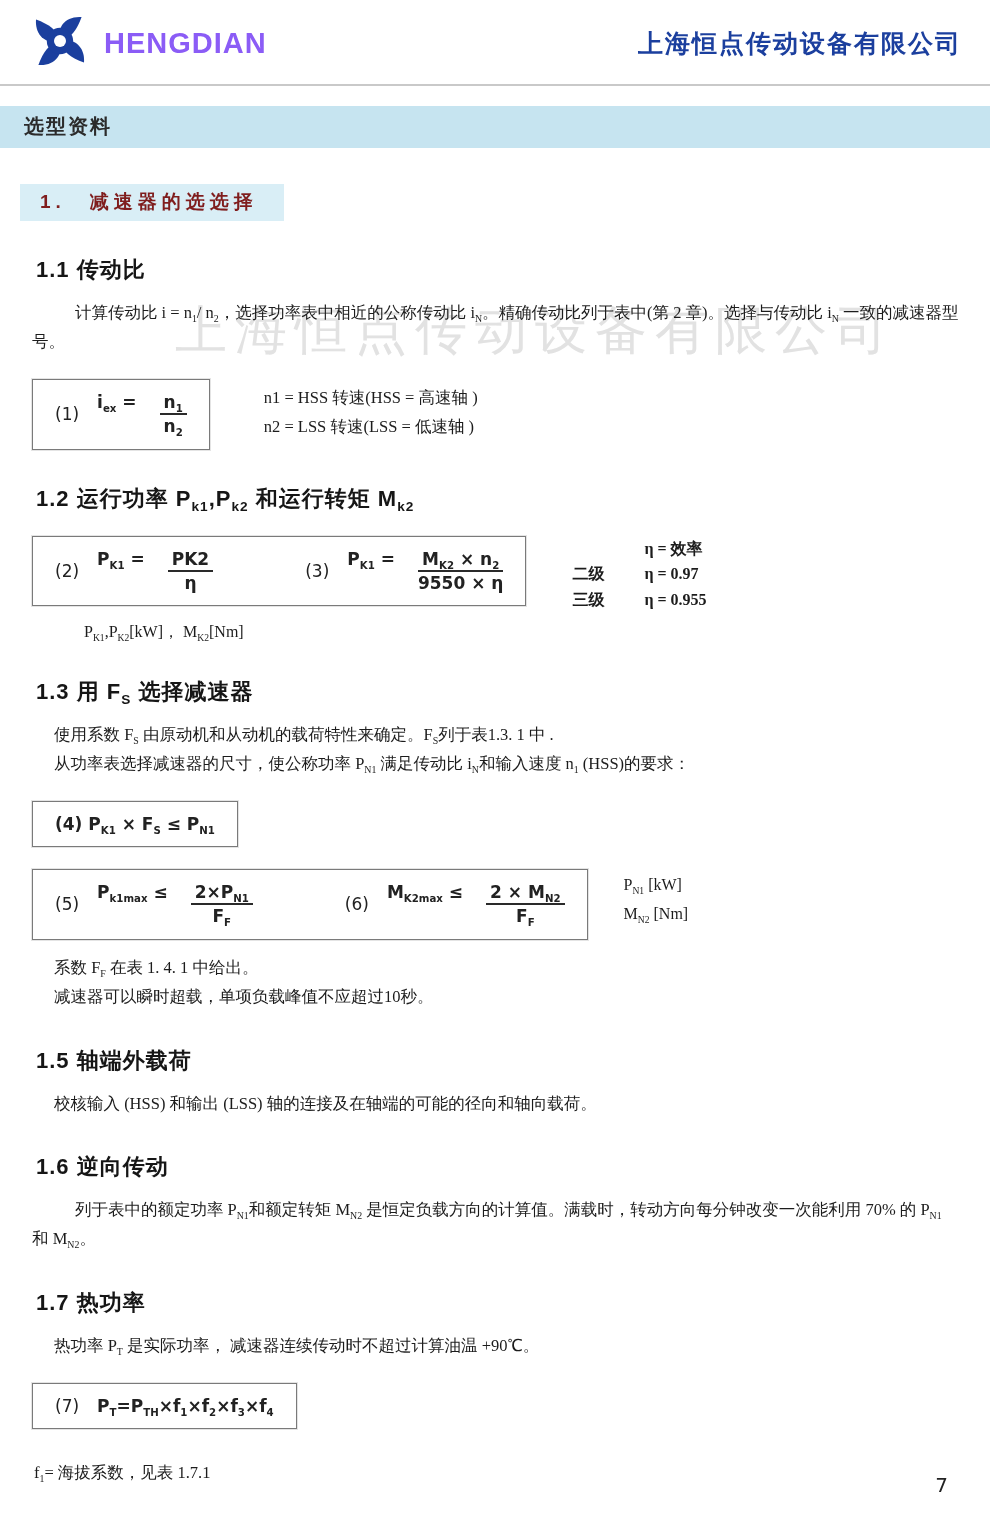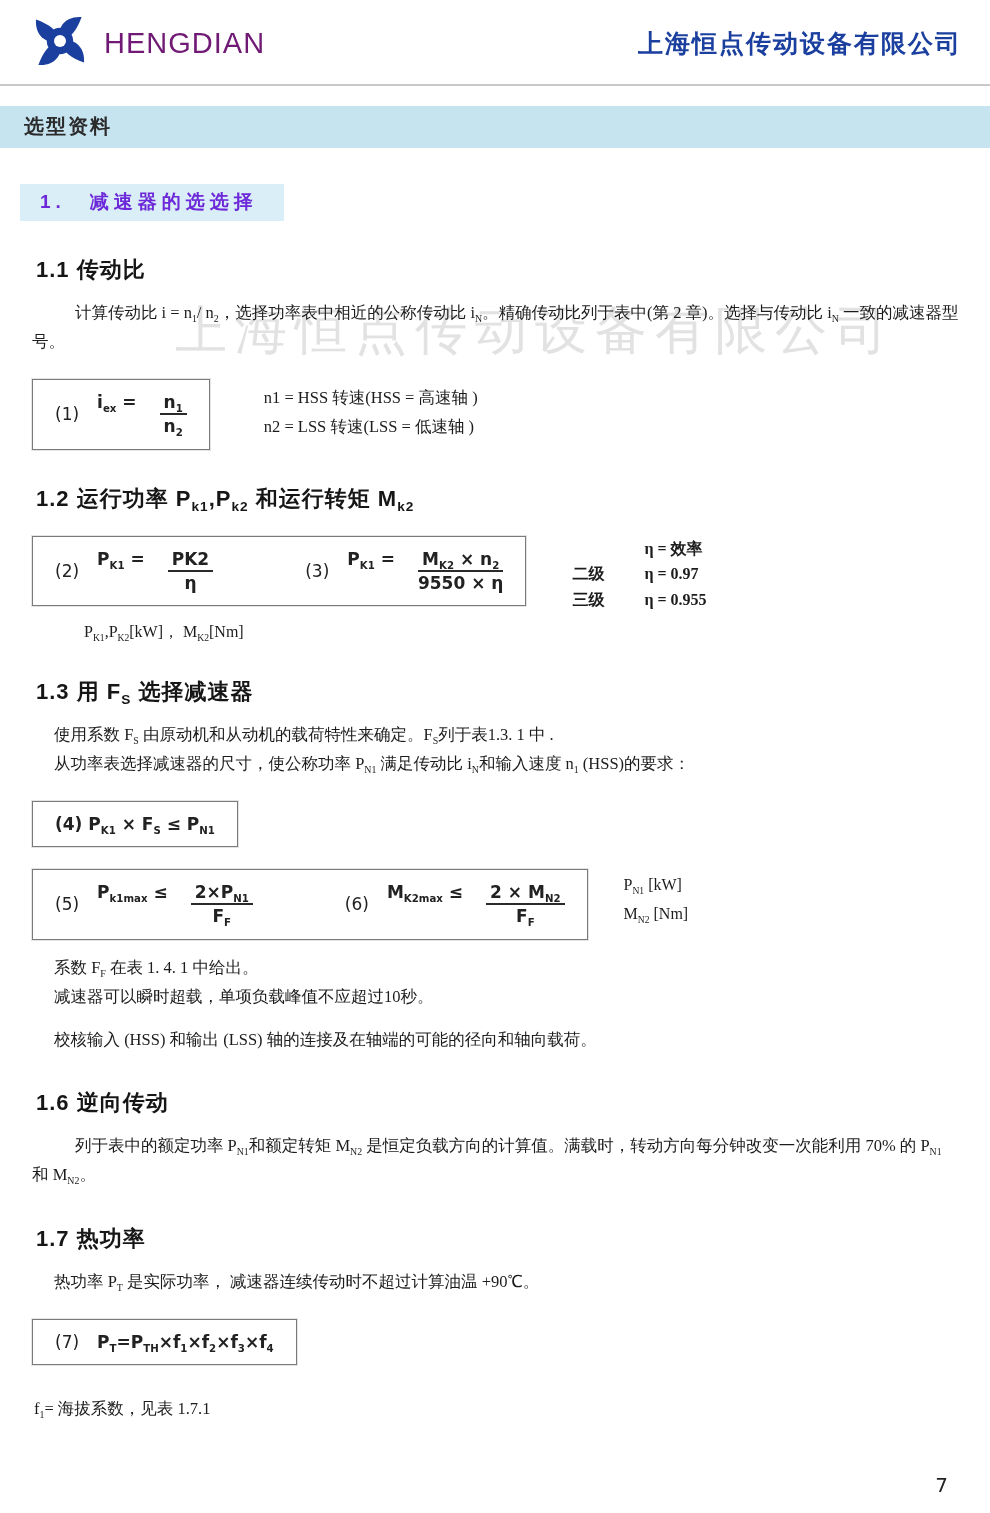--- a/index.html
+++ b/index.html
@@ -15,21 +15,21 @@
   .header{
     position:relative;z-index:2;
     display:flex;justify-content:space-between;align-items:center;
     padding:12px 28px 10px 30px;
     border-bottom:2px solid #c9c9c9;
     height:62px;
   }
   .brand{display:flex;align-items:center;gap:14px;}
   .brand-name{
     font-family:"Liberation Sans", sans-serif;
-    font-size:29px;letter-spacing:1px;color:#701a75;font-weight:400;
+    font-size:29px;letter-spacing:1px;color:#8b5cf6;font-weight:700;
   }
   .company{
     font-family:"Liberation Sans", sans-serif;
     font-size:25px;font-weight:bold;color:#1b3f9e;letter-spacing:2px;
   }
   
   .banner{
     position:relative;z-index:2;
     margin-top:20px;
     background:#c6e4f0;
@@ -48,21 +48,21 @@
     color:#cfcfcf;opacity:.6;
   }
   
   .content{position:relative;z-index:2;padding:0 30px 0 32px;}
   .chapter{
     display:inline-block;
     margin:36px 0 0 -12px;
     background:#d9eef6;
     padding:5px 26px 6px 20px;
     font-family:"Liberation Sans", sans-serif;
-    font-size:19px;font-weight:bold;letter-spacing:5px;color:#6d28d9;
+    font-size:19px;font-weight:bold;letter-spacing:5px;color:#7f1d1d;
   }
   h2.sec{
     font-family:"Liberation Sans", sans-serif;
     font-size:22px;font-weight:bold;color:#161616;
     margin:34px 0 0 4px;letter-spacing:1px;
   }
   h2.sec sub{font-size:.62em;}
   .para{
     font-size:16.5px;line-height:1.75;color:#1c1c1c;
     margin:14px 0 0 0;max-width:930px;
@@ -234,20 +234,21 @@
         <div>P<sub>N1</sub>   [kW]</div>
         <div>M<sub>N2</sub>   [Nm]</div>
       </div>
     </div>
     <div class="lines">
       <div>系数 F<sub>F</sub> 在表 1.  4.  1 中给出。</div>
       <div>减速器可以瞬时超载，单项负载峰值不应超过10秒。</div>
     </div>
 
     
+    <h2 class="sec">1.5  轴端外载荷</h2>
     <p class="para" style="margin-left:22px">校核输入 (HSS) 和输出 (LSS) 轴的连接及在轴端的可能的径向和轴向载荷。</p>
 
     
     <h2 class="sec">1.6  逆向传动</h2>
     <p class="para indent">列于表中的额定功率 P<sub>N1</sub>和额定转矩 M<sub>N2</sub>  是恒定负载方向的计算值。满载时，转动方向每分钟改变一次能利用 70% 的 P<sub>N1</sub>  和 M<sub>N2</sub>。</p>
 
     
     <h2 class="sec">1.7  热功率</h2>
     <p class="para" style="margin-left:22px">热功率 P<sub>T</sub>  是实际功率，  减速器连续传动时不超过计算油温 +90℃。</p>
 

